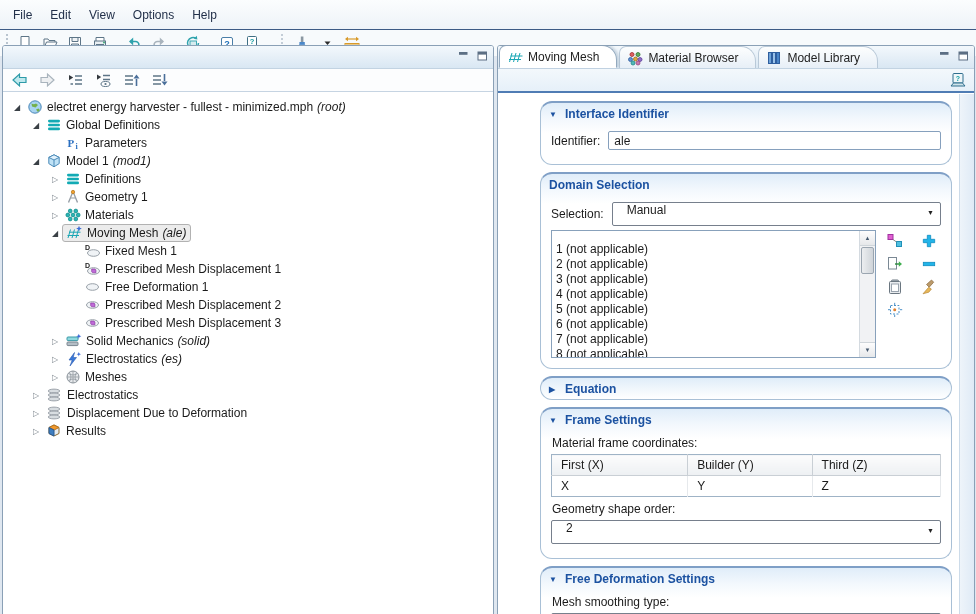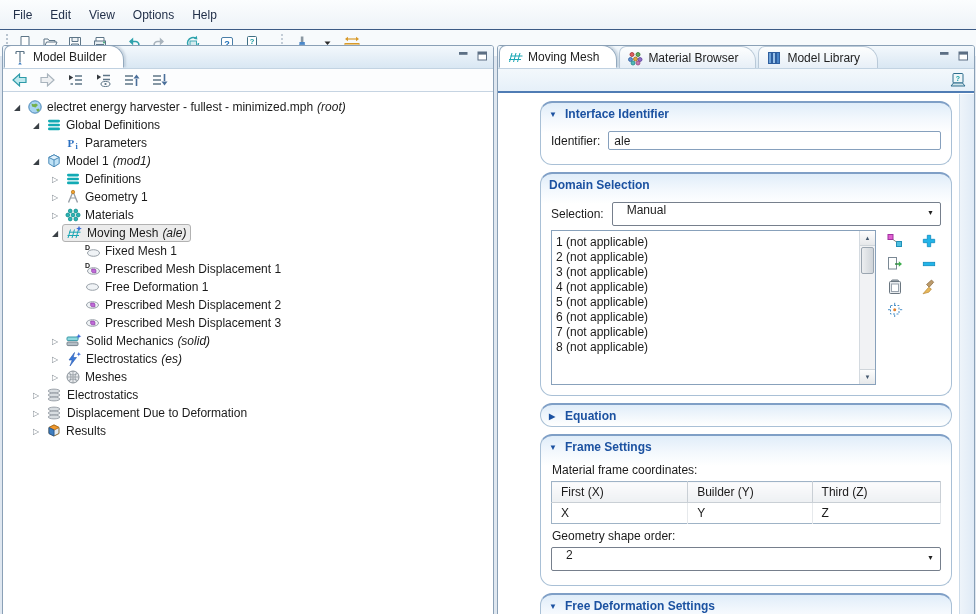--- a/index.html
+++ b/index.html
@@ -55,21 +55,21 @@
   .frow{display:flex;align-items:center;gap:8px;margin:6px 0 4px 0;}
   .flabel{flex:none;}
   .lline{margin:5px 0 4px 1px;}
   input.text{flex:1;height:19px;border:1px solid #86a0bd;border-radius:2px;padding:0 5px;
     font:12px "Liberation Sans",sans-serif;color:#1b1b1b;}
   .combo{flex:1;height:24px;border:1px solid #767f8c;border-radius:2px;
     background:linear-gradient(#f8f9fa,#ecaeae0 0,#ecedee 45%,#dcdfe2 50%,#ccd1d5);
     display:flex;align-items:flex-start;padding:0 22px 0 14px;position:relative;cursor:default;}
   .combo::after{content:"▼";position:absolute;right:6px;top:6px;font-size:7px;color:#222;}
   .listrow{display:flex;align-items:flex-start;gap:9px;margin-top:2px;}
-  .listbox{flex:1;height:155px;border:1px solid #88a1bb;background:#fff;position:relative;overflow:hidden;padding:4px 17px 0 1px;}
+  .listbox{flex:1;height:128px;border:1px solid #88a1bb;background:#fff;position:relative;overflow:hidden;padding:11px 17px 0 1px;}
   .li{height:15px;line-height:15px;padding-left:3px;}
   .vscroll{position:absolute;top:0;right:0;bottom:0;width:16px;background:#f1f2f4;border-left:1px solid #d4dae0;}
   .sbtn{position:absolute;left:0;right:0;height:15px;background:linear-gradient(#fdfdfd,#e6e8ea);
     display:flex;align-items:center;justify-content:center;font-size:6px;color:#44586e;}
   .sbtn.up{top:0;border-bottom:1px solid #cfd5da;}
   .sbtn.up::before{content:"▲";}
   .sbtn.down{bottom:0;border-top:1px solid #cfd5da;}
   .sbtn.down::before{content:"▼";}
   .thumb{position:absolute;top:16px;left:1px;right:1px;height:27px;border:1px solid #9aa5b0;border-radius:2px;
     background:linear-gradient(90deg,#eceef0,#cfd4d9);}
@@ -208,30 +208,20 @@
           </svg>
         </span>
       </button>
     </div>
   </div>
 
 <div class="workspace">
 
   <section class="pane left">
     <div class="tabbar">
-      <div class="tab active">
-        <span class="icon" id="mb-tab-icon">
-            <svg width="16" height="16">
-              <path d="M4 2.5h8M8 2.5V13" stroke="#5d7587" stroke-width="1.2" fill="none"></path>
-              <path d="M4 2.5v2.5M12 2.5v2.5" stroke="#5d7587" stroke-width="1.2"></path>
-              <path d="M8 13l-1.8 2.5h3.6z" fill="#3f7ec0"></path>
-            </svg>
-          </span>
-        <span>Model Builder</span>
-      </div>
       <div class="win-controls">
         <span class="wc">
             <svg width="11" height="10">
               <rect x="1" y="1" width="8.5" height="2.8" fill="#5c6f84"></rect>
             </svg>
           </span>
         <span class="wc">
             <svg width="11" height="10">
               <rect x="1" y="1" width="8.5" height="8" fill="#fff" stroke="#5c6f84"></rect>
               <rect x="1" y="1" width="8.5" height="2.6" fill="#5c6f84"></rect>

